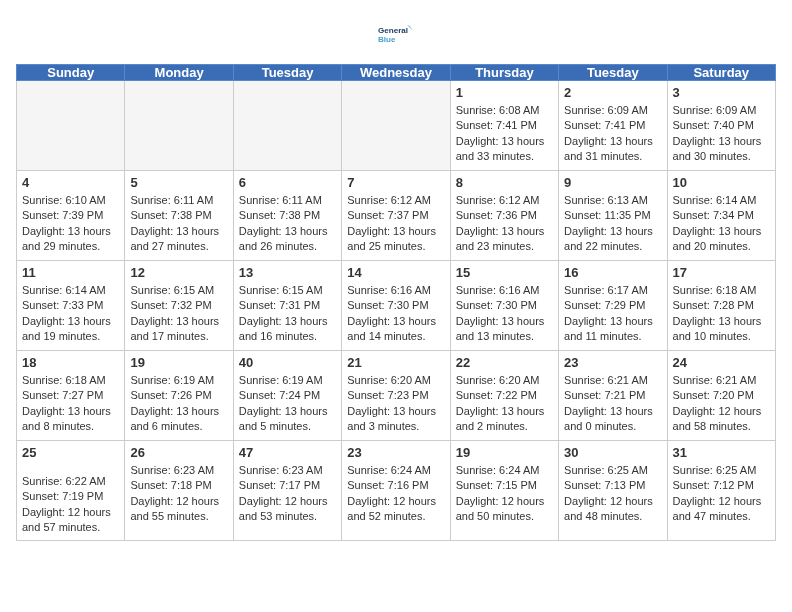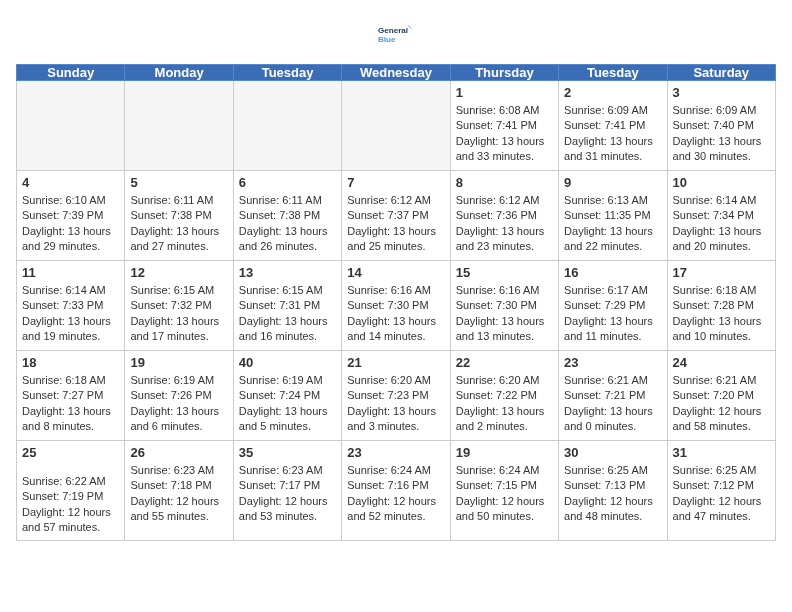--- a/index.html
+++ b/index.html
@@ -293,21 +293,21 @@
 and 57 minutes.</div>
         </td>
         <td>
           <div class="day-number">26</div>
           <div class="day-info" style="white-space: pre-line;">Sunrise: 6:23 AM
 Sunset: 7:18 PM
 Daylight: 12 hours
 and 55 minutes.</div>
         </td>
         <td>
-          <div class="day-number">35</div>
+          <div class="day-number">47</div>
           <div class="day-info" style="white-space: pre-line;">Sunrise: 6:23 AM
 Sunset: 7:17 PM
 Daylight: 12 hours
 and 53 minutes.</div>
         </td>
         <td>
           <div class="day-number">23</div>
           <div class="day-info" style="white-space: pre-line;">Sunrise: 6:24 AM
 Sunset: 7:16 PM
 Daylight: 12 hours

